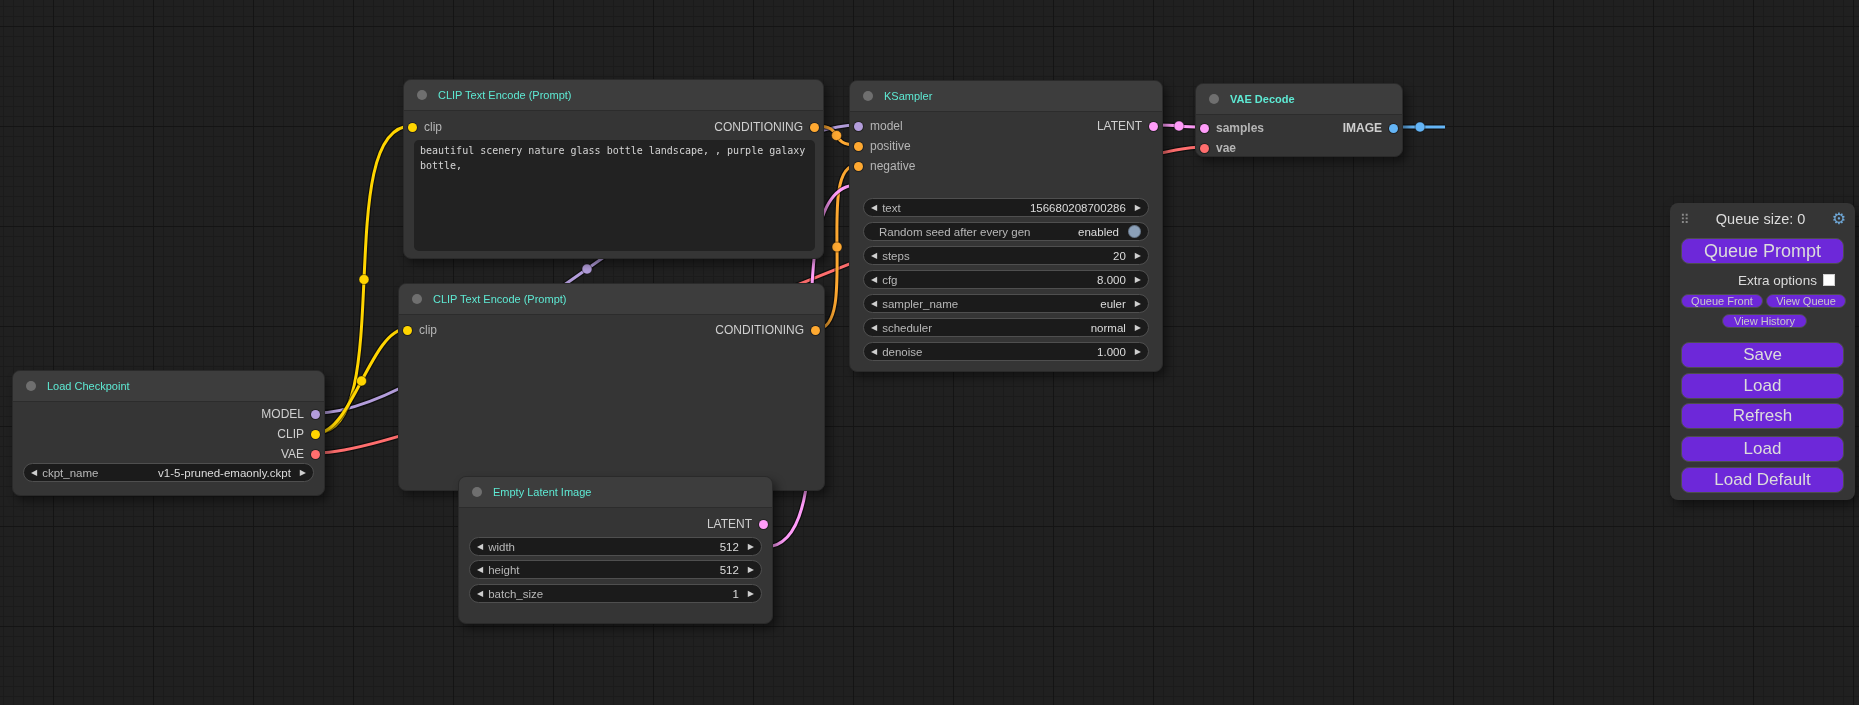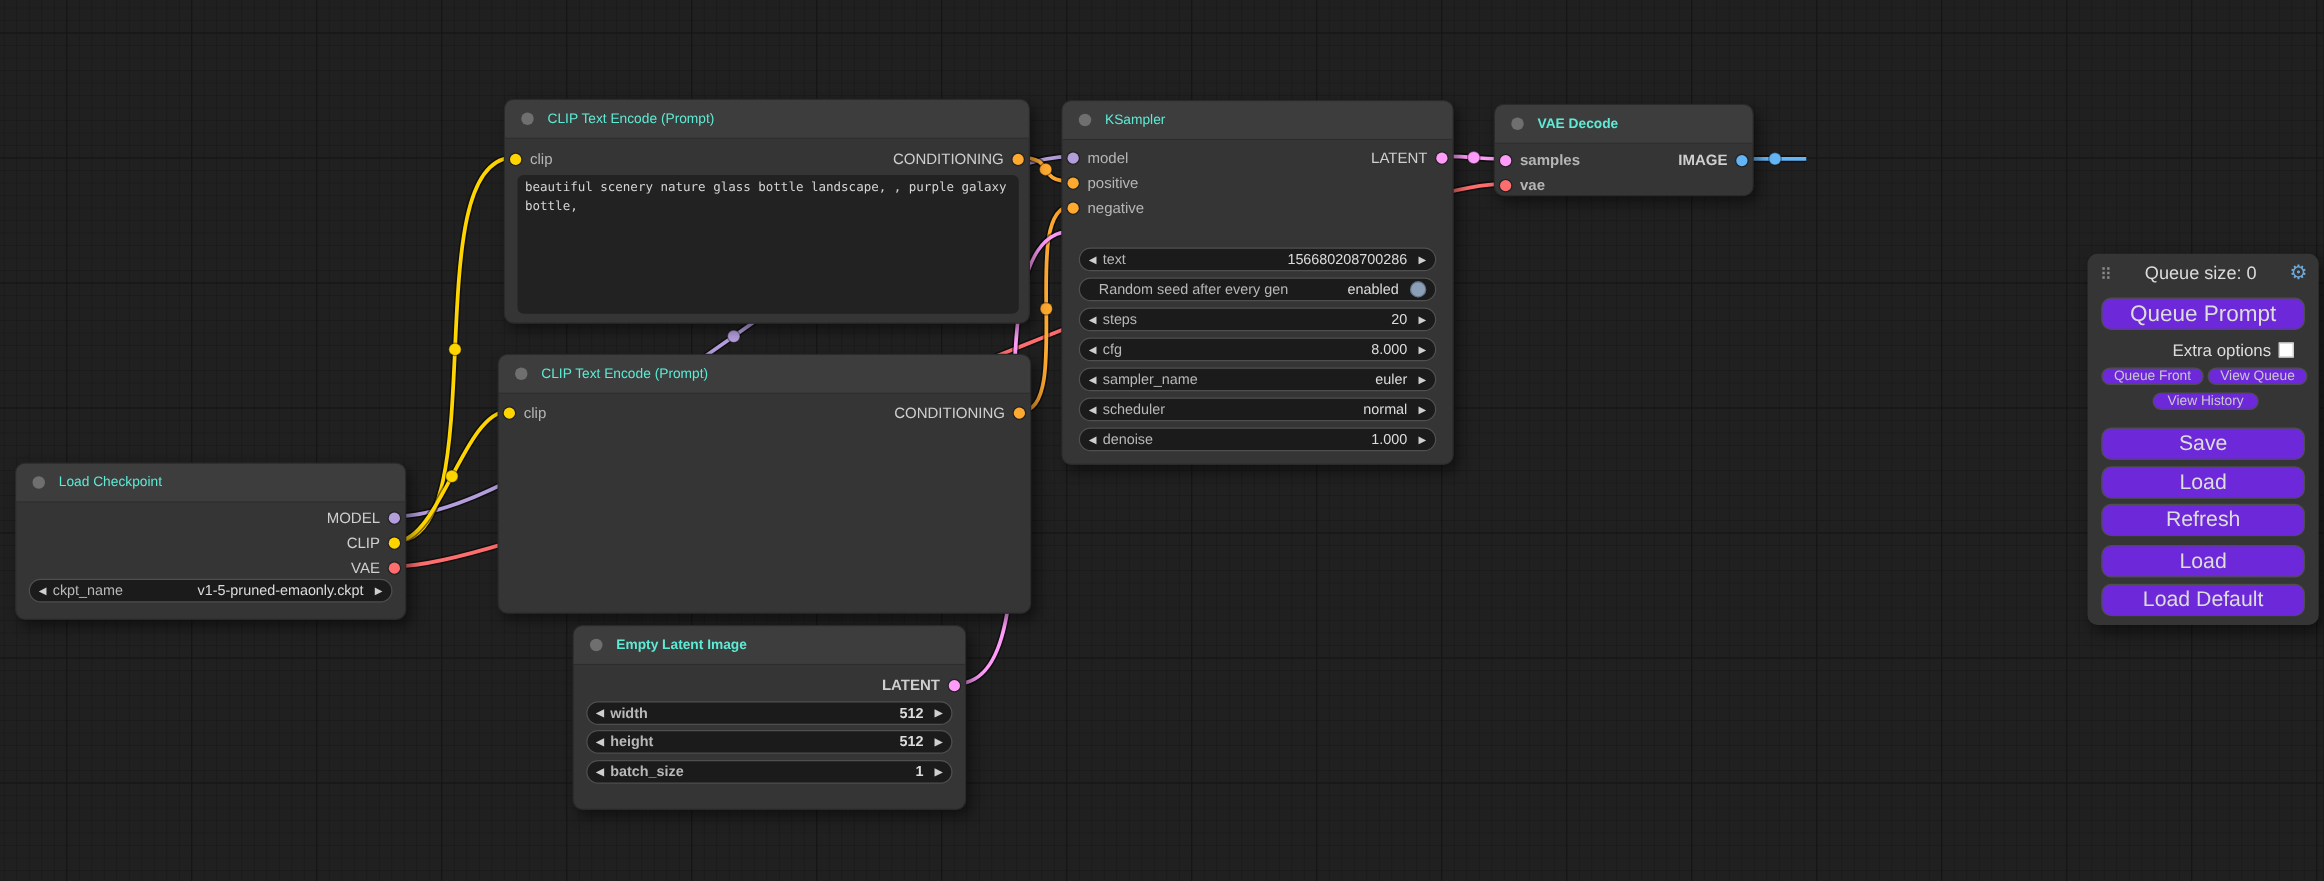--- a/index.html
+++ b/index.html
@@ -169,21 +169,21 @@
         </div>
         <div class="slot in" style="top: 37px;">
           <span class="slot-dot" style="background: rgb(255, 213, 0);"></span>
           <span class="slot-label">clip</span>
         </div>
         <div class="slot out" style="top: 37px;">
           <span class="slot-label">CONDITIONING</span>
           <span class="slot-dot" style="background: rgb(255, 169, 49);"></span>
         </div>
       </div>
-      <div class="node" style="left: 458px; top: 500px; width: 315px; height: 148px; font-weight: bold;">
+      <div class="node" style="left: 458px; top: 476px; width: 315px; height: 148px;">
         <div class="node-titlebar">
           <span class="collapse-dot"></span>
           <span class="node-title">Empty Latent Image</span>
         </div>
         <div class="slot out" style="top: 38px;">
           <span class="slot-label">LATENT</span>
           <span class="slot-dot" style="background: rgb(255, 156, 249);"></span>
         </div>
         <div class="widget combo" style="top: 60px; left: 10px; right: 10px;">
           <span class="arrow">◀</span>

